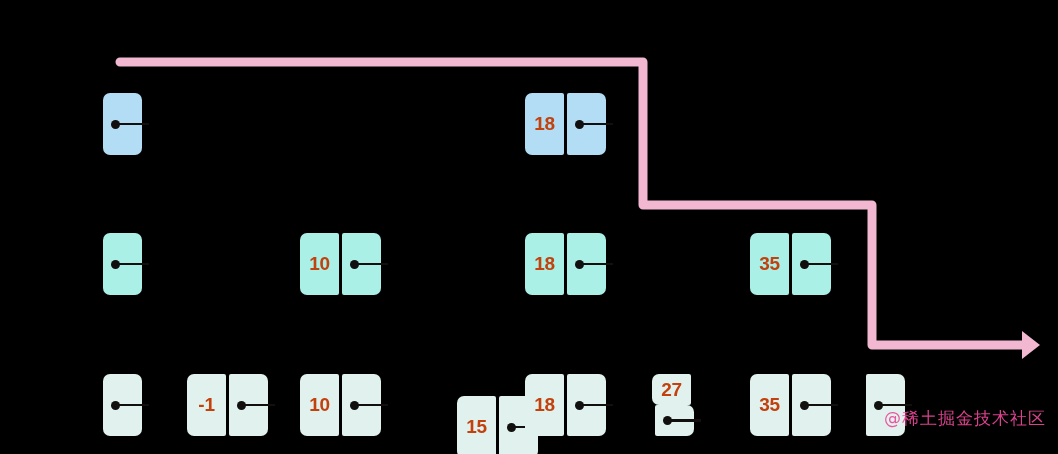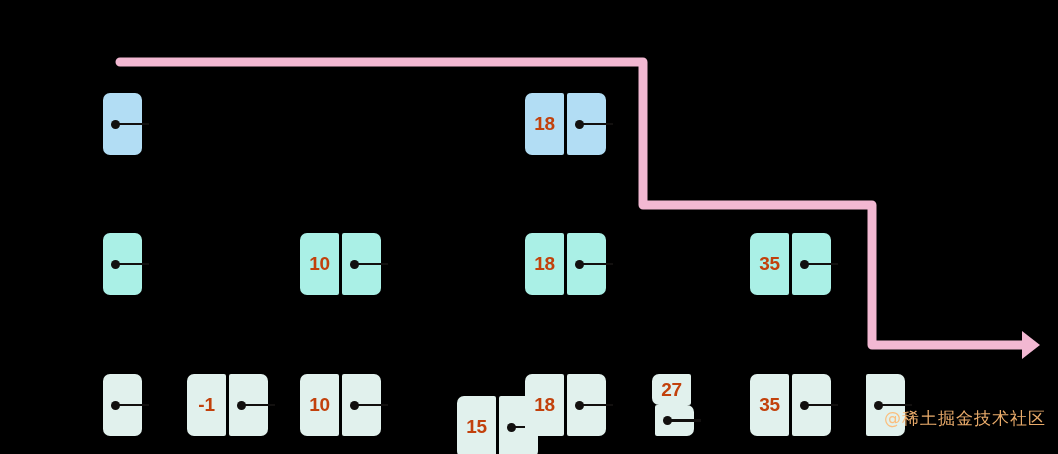--- a/index.html
+++ b/index.html
@@ -20,21 +20,21 @@
   .lvl2 .cell{background:#b2ddf4;}
   .lvl1 .cell{background:#aaf0e6;}
   .lvl0 .cell{background:#e1f1ed;}
 
   .dot{position:absolute;left:8px;top:50%;width:9px;height:9px;
        margin-top:-4.5px;border-radius:50%;background:#12100f;}
   .stub{position:absolute;left:12px;top:50%;height:2.5px;margin-top:-1.2px;
         width:34px;background:#12100f;}
 
   .watermark{position:absolute;left:884px;top:407px;font-size:17px;
-             color:#fdba74;opacity:.92;letter-spacing:1px;
+             color:#ec4899;opacity:.92;letter-spacing:1px;
              font-family:"DejaVu Sans",sans-serif;white-space:nowrap;}
 </style>
 </head>
 <body>
 
 <div id="stage">
 
   <svg class="skip-svg" viewBox="0 0 1058 454" xmlns="http://www.w3.org/2000/svg">
     <polyline id="search-path" fill="none" stroke="#f2b8d2" stroke-width="9" stroke-linecap="round" stroke-linejoin="round" points="120,62 643,62 643,205 872,205 872,345 1026,345"></polyline>
     <polygon id="search-arrowhead" fill="#f2b8d2" points="1022,331 1040,345 1022,359"></polygon>

